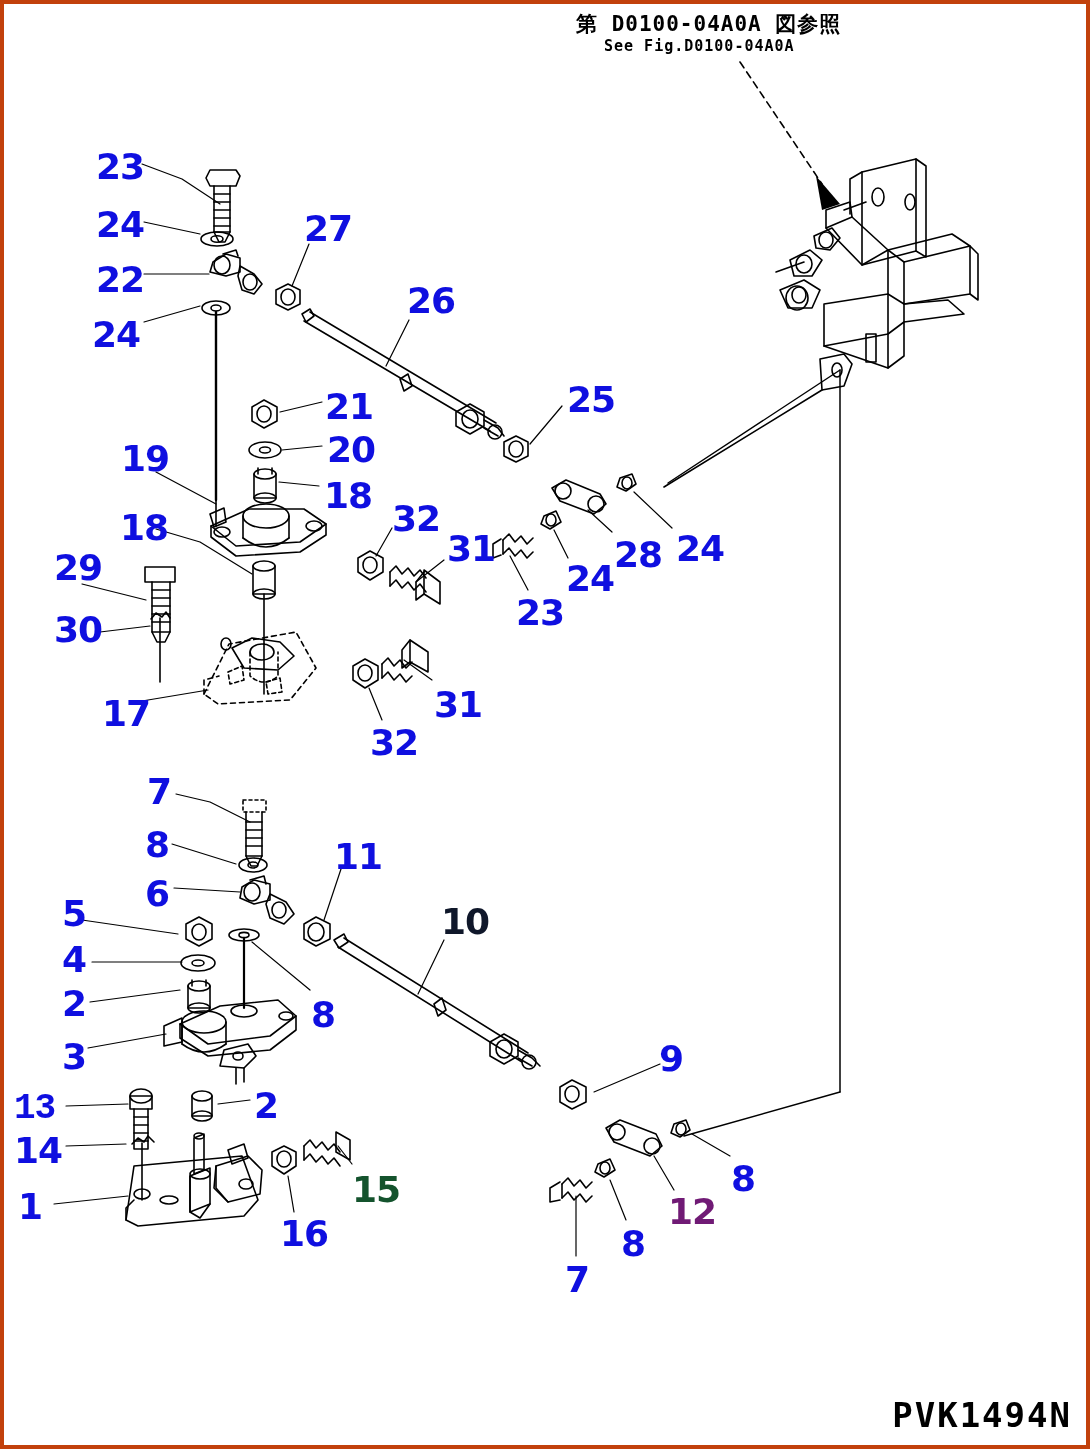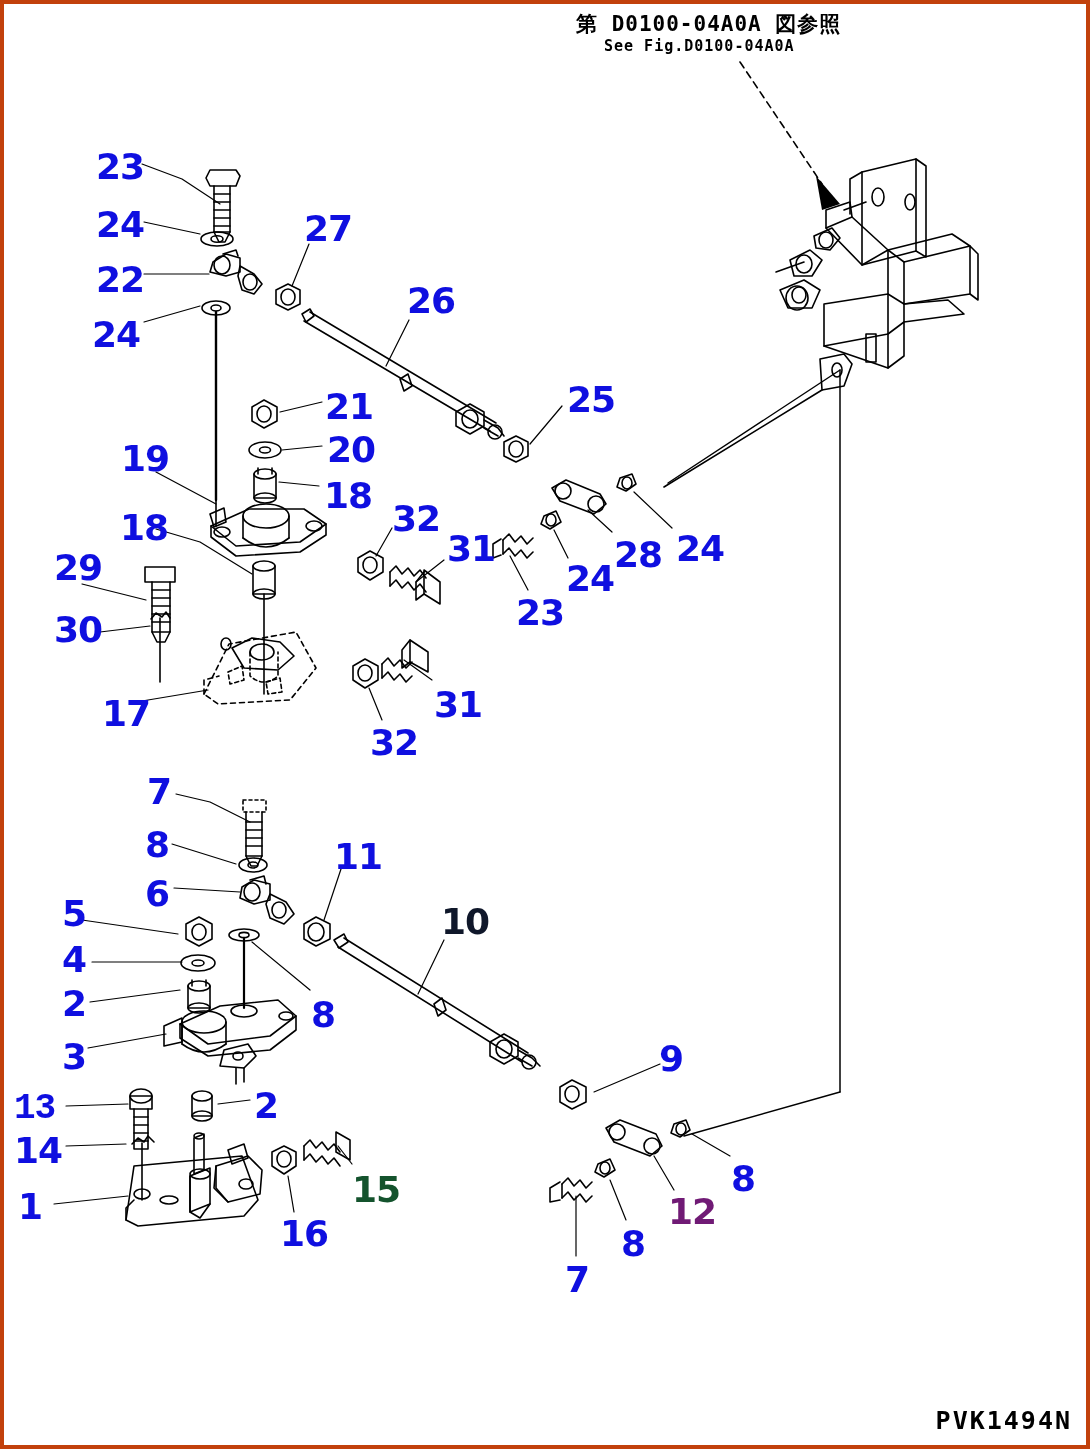--- a/index.html
+++ b/index.html
@@ -43,21 +43,21 @@
     top: 33px;
     font-size: 15px;
     font-weight: 700;
   }
   
   .drawing-code {
     position: absolute;
     right: 14px;
     bottom: 10px;
     font-family: "DejaVu Sans Mono", monospace;
-    font-size: 25px;
+    font-size: 34px;
     font-weight: 700;
     letter-spacing: 2px;
     color: #000000;
     white-space: pre;
   }
   
   .callout {
     position: absolute;
     color: #0f0fe0;
     font-family: "DejaVu Sans", sans-serif;

